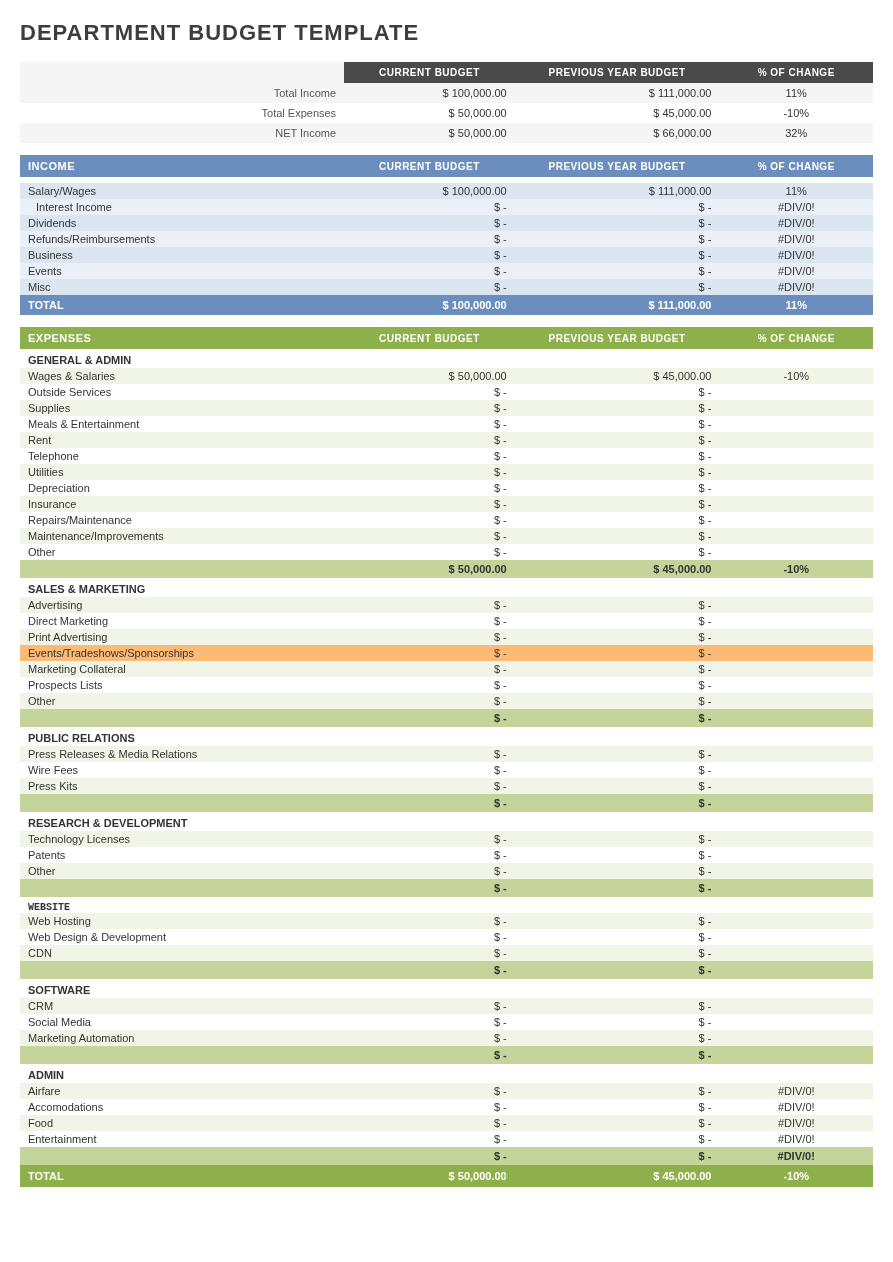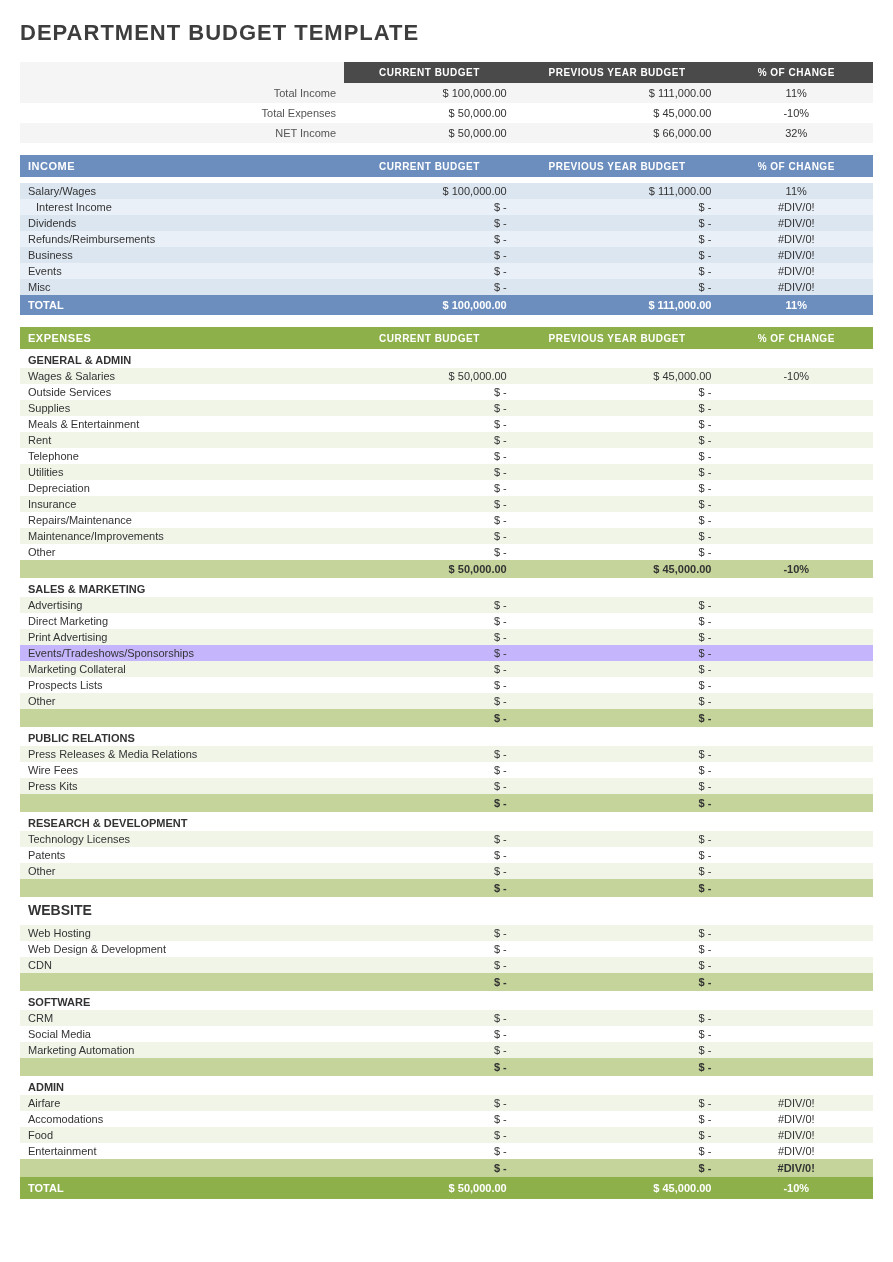--- a/index.html
+++ b/index.html
@@ -283,21 +283,21 @@
       <td style="text-align:right;padding:2px 8px;">$ -</td>
       <td style="text-align:right;padding:2px 8px;">$ -</td>
       <td style="text-align:center;padding:2px 8px;"></td>
     </tr>
       <tr style="background: rgb(240, 245, 232);">
       <td style="padding:2px 8px;">Print Advertising</td>
       <td style="text-align:right;padding:2px 8px;">$ -</td>
       <td style="text-align:right;padding:2px 8px;">$ -</td>
       <td style="text-align:center;padding:2px 8px;"></td>
     </tr>
-      <tr style="background: #c4b5fd;">
+      <tr style="background: #fdba74;">
       <td style="padding:2px 8px;">Events/Tradeshows/Sponsorships</td>
       <td style="text-align:right;padding:2px 8px;">$ -</td>
       <td style="text-align:right;padding:2px 8px;">$ -</td>
       <td style="text-align:center;padding:2px 8px;"></td>
     </tr>
       <tr style="background: rgb(240, 245, 232);">
       <td style="padding:2px 8px;">Marketing Collateral</td>
       <td style="text-align:right;padding:2px 8px;">$ -</td>
       <td style="text-align:right;padding:2px 8px;">$ -</td>
       <td style="text-align:center;padding:2px 8px;"></td>
@@ -368,21 +368,21 @@
       <td style="text-align:right;padding:2px 8px;">$ -</td>
       <td style="text-align:center;padding:2px 8px;"></td>
     </tr>
       <tr>
     <td style="background:#c5d49a;font-weight:bold;padding:3px 8px;"></td>
     <td style="background:#c5d49a;font-weight:bold;text-align:right;padding:3px 8px;">$ -</td>
     <td style="background:#c5d49a;font-weight:bold;text-align:right;padding:3px 8px;">$ -</td>
     <td style="background:#c5d49a;font-weight:bold;text-align:center;padding:3px 8px;"></td>
   </tr>
       <tr>
-    <td colspan="4" style="font-weight:bold;font-size:14px;padding:5px 8px 7px 8px;background:#fff;">WEBSITE</td>
+    <td colspan="4" style="font-weight:bold;font-size:10px;padding:5px 8px 0 8px;background:#fff;font-family:Liberation Mono, monospace;">WEBSITE</td>
   </tr>
       <tr style="background: rgb(240, 245, 232);">
       <td style="padding:2px 8px;">Web Hosting</td>
       <td style="text-align:right;padding:2px 8px;">$ -</td>
       <td style="text-align:right;padding:2px 8px;">$ -</td>
       <td style="text-align:center;padding:2px 8px;"></td>
     </tr>
       <tr style="background: rgb(255, 255, 255);">
       <td style="padding:2px 8px;">Web Design &amp; Development</td>
       <td style="text-align:right;padding:2px 8px;">$ -</td>

